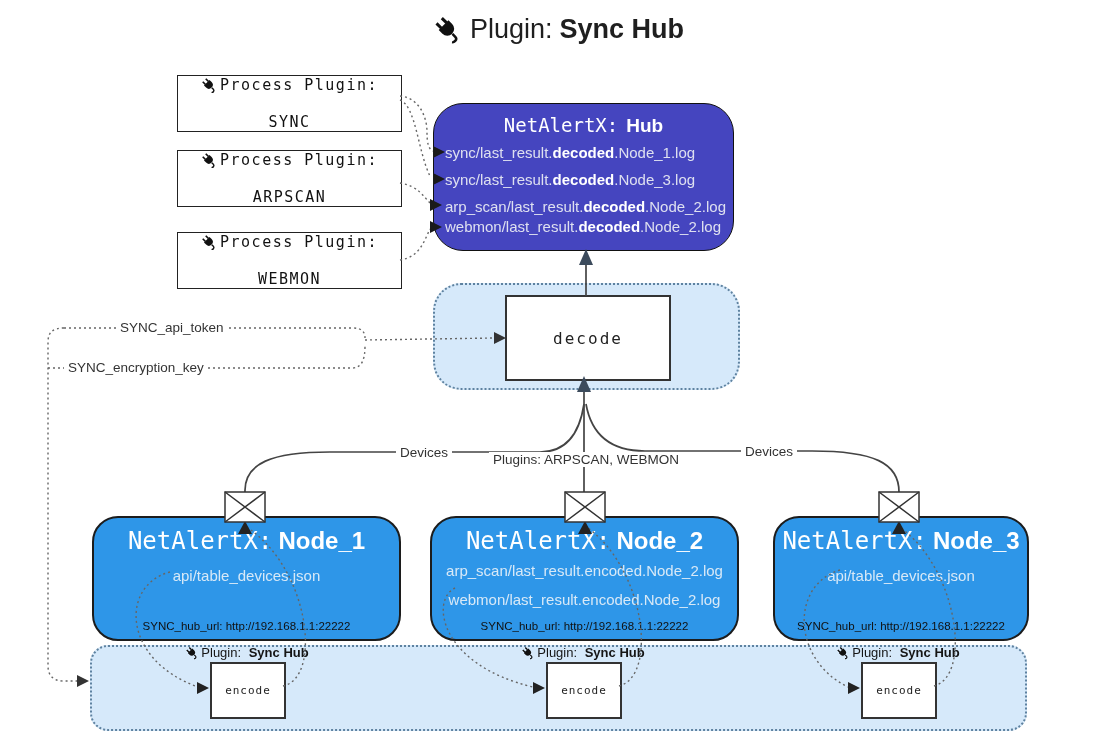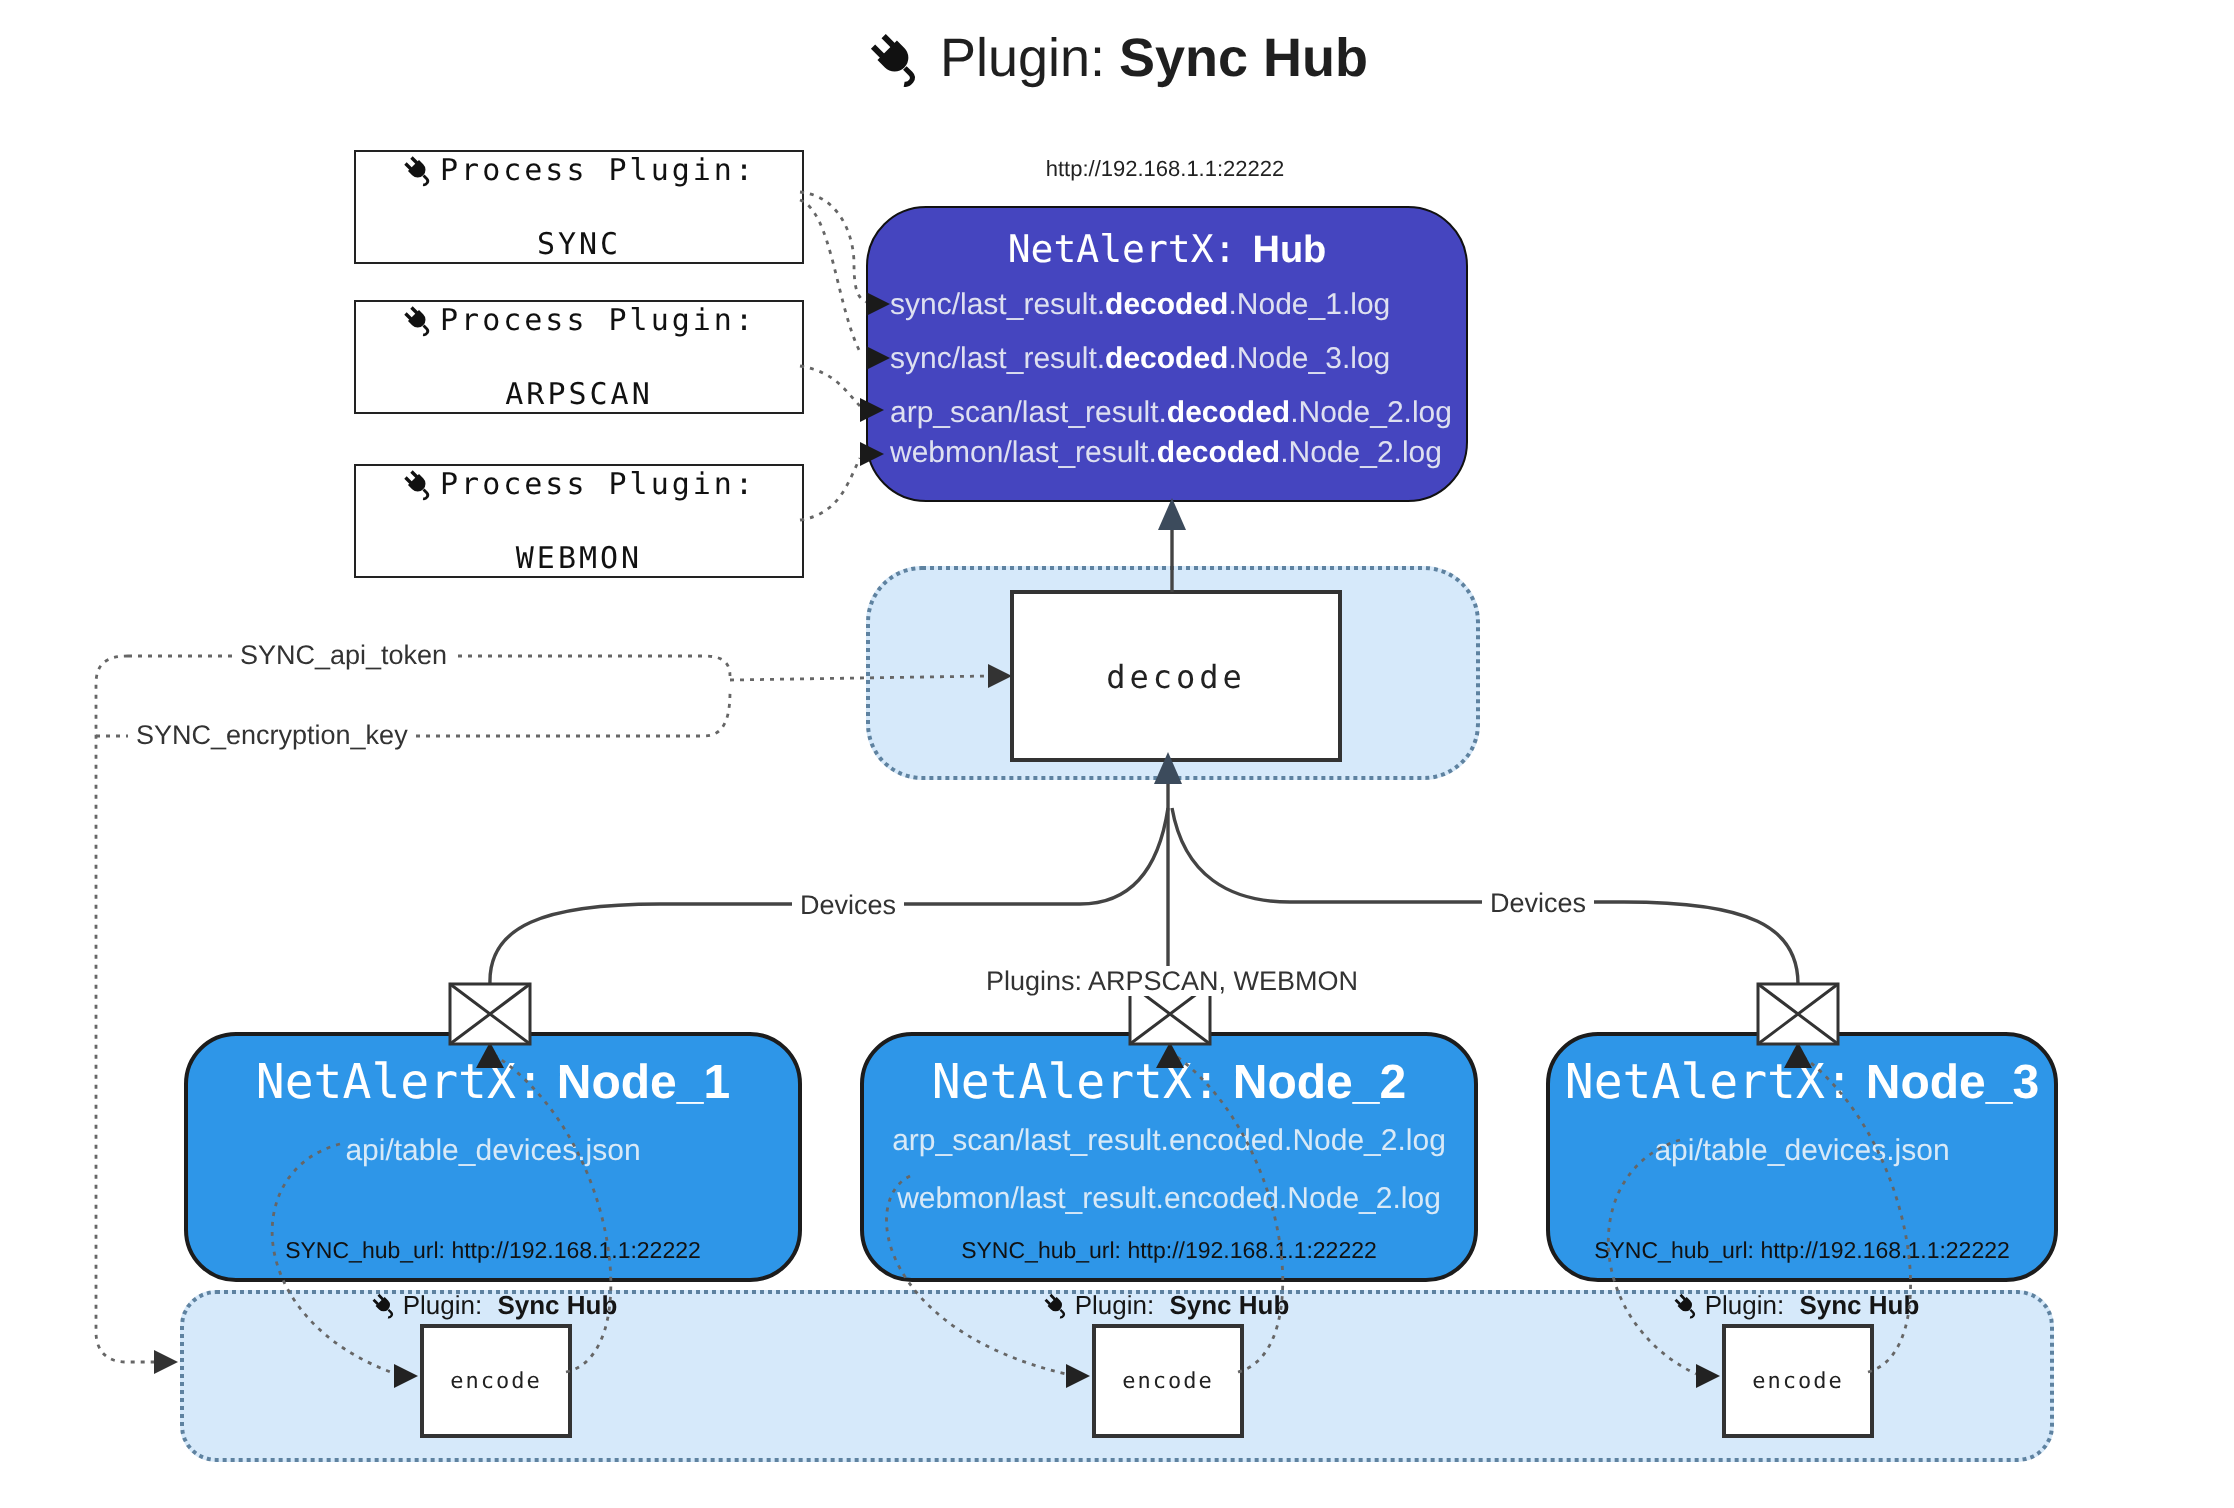--- a/index.html
+++ b/index.html
@@ -102,21 +102,20 @@
   <div class="pbox" style="top:232px">
     <div class="l1">
         <svg class="plug" width="17" height="17">
           <use href="#plug" xlink:href="#plug"></use>
         </svg>
       <span>Process Plugin:</span>
       </div>
     <div class="l2">WEBMON</div>
   </div>
 
-  <div class="hub-url">http://192.168.1.1:22222</div>
   <div class="hub">
     <div class="hub-title">
       <span class="mono">NetAlertX:</span><b>Hub</b>
     </div>
     <div class="hub-file" style="top:40px">
       <span>sync/last_result.</span><b>decoded</b><span>.Node_1.log</span></div>
     <div class="hub-file" style="top:67px">
       <span>sync/last_result.</span><b>decoded</b><span>.Node_3.log</span></div>
     <div class="hub-file" style="top:94px">
       <span>arp_scan/last_result.</span><b>decoded</b><span>.Node_2.log</span></div>
@@ -125,21 +124,21 @@
   </div>
 
   <div class="panel decode-panel abs"></div>
   <div class="io-box decode-box abs">decode</div>
 
   <div class="linelabel" style="left:116px;top:320px">SYNC_api_token</div>
   <div class="linelabel" style="left:64px;top:360px">SYNC_encryption_key</div>
 
   <div class="linelabel" style="left:396px;top:445px">Devices</div>
   <div class="linelabel" style="left:741px;top:444px">Devices</div>
-  <div class="linelabel" style="left:586px;top:483px;transform:translateX(-50%)">Plugins: ARPSCAN, WEBMON</div>
+  <div class="linelabel" style="left:586px;top:452px;transform:translateX(-50%)">Plugins: ARPSCAN, WEBMON</div>
 
   <div class="node" style="left:92px;width:305px">
     <div class="node-title">
       <span class="mono">NetAlertX:</span><b>Node_1</b></div>
     <div class="node-file" style="top:49px">api/table_devices.json</div>
     <div class="node-url">SYNC_hub_url: http://192.168.1.1:22222</div>
   </div>
   <div class="node" style="left:430px;width:305px">
     <div class="node-title">
       <span class="mono">NetAlertX:</span><b>Node_2</b></div>

